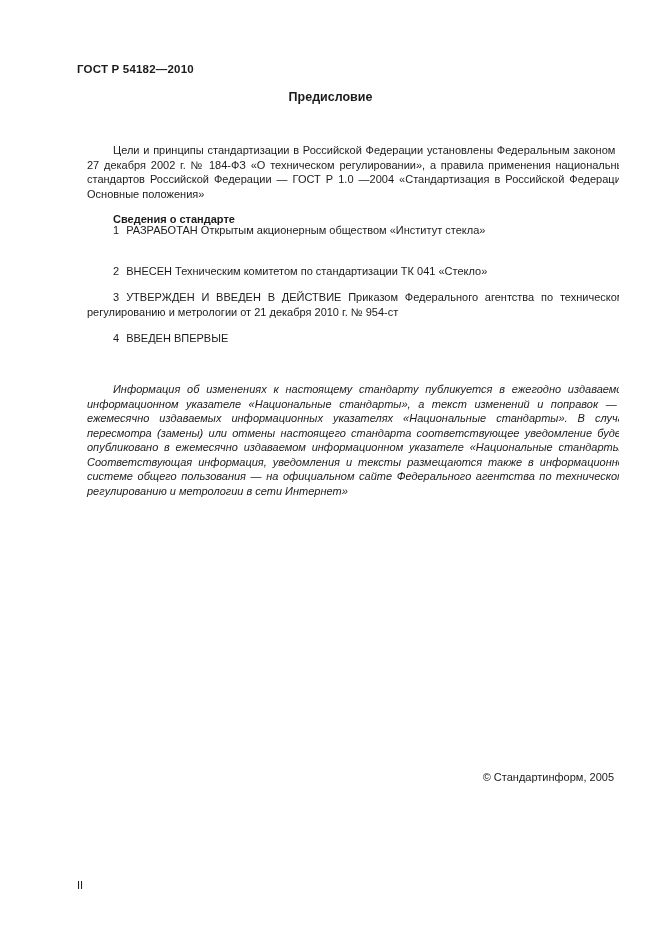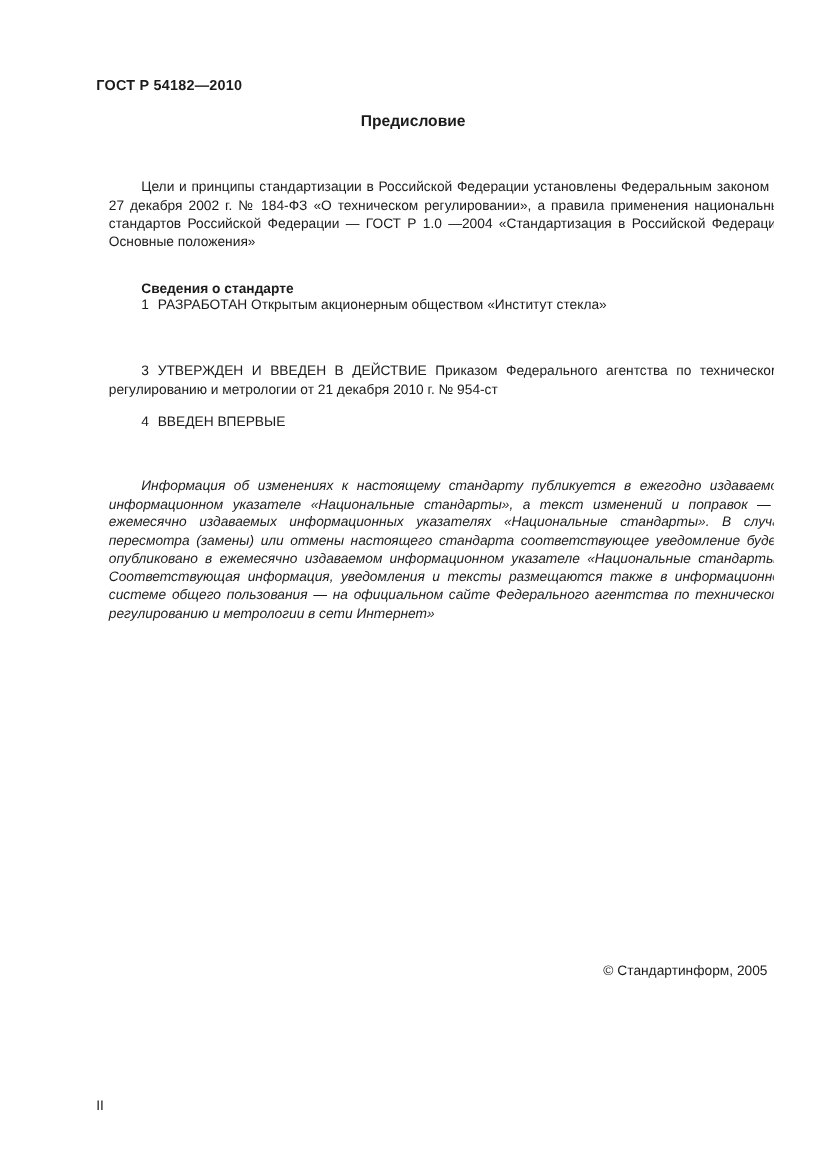--- a/index.html
+++ b/index.html
@@ -39,25 +39,25 @@
     left: 71px;
     width: 543px;
     margin: 16px;
     font-size: 11px;
     line-height: 14.5px;
     text-align: justify;
   }
   .indent { text-indent: 26px; }
   .intro { top: 127px; }
   .subhead {
-    top: 208px;
+    top: 196px;
     font-weight: bold;
     text-align: left;
   }
-  .item-1 { top: 221px; }
+  .item-1 { top: 207px; }
   .item-2 { top: 248px; }
   .item-3 { top: 274px; }
   .item-4 { top: 315px; }
   .item-num { margin-right: 7px; }
   .amendment {
     top: 366px;
     font-style: italic;
   }
   .copyright {
     position: absolute;
@@ -85,20 +85,21 @@
   <div class="doc-code">ГОСТ Р 54182—2010</div>
 
   <div class="title">Предисловие</div>
 
   <p class="body-text indent intro">Цели и принципы стандартизации в Российской Федерации установлены Федеральным законом от 27 декабря 2002 г. № 184-ФЗ «О техническом регулировании», а правила применения национальных стандартов Российской Федерации — ГОСТ Р 1.0 —2004 «Стандартизация в Российской Федерации. Основные положения»</p>
 
   <p class="body-text indent subhead">Сведения о стандарте</p>
 
   <p class="body-text indent item-1"><span class="item-num">1</span><span>РАЗРАБОТАН Открытым акционерным обществом «Институт стекла»</span></p>
 
+  <p class="body-text indent item-2"><span class="item-num">2</span><span>ВНЕСЕН Техническим комитетом по стандартизации ТК 041 «Стекло»</span></p>
 
   <p class="body-text indent item-3"><span class="item-num">3</span><span>УТВЕРЖДЕН И ВВЕДЕН В ДЕЙСТВИЕ Приказом Федерального агентства по техническому регулированию и метрологии от 21 декабря 2010 г. № 954-ст</span></p>
 
   <p class="body-text indent item-4"><span class="item-num">4</span><span>ВВЕДЕН ВПЕРВЫЕ</span></p>
 
   <p class="body-text indent amendment">Информация об изменениях к настоящему стандарту публикуется в ежегодно издаваемом информационном указателе «Национальные стандарты», а текст изменений и поправок — в ежемесячно издаваемых информационных указателях «Национальные стандарты». В случае пересмотра (замены) или отмены настоящего стандарта соответствующее уведомление будет опубликовано в ежемесячно издаваемом информационном указателе «Национальные стандарты». Соответствующая информация, уведомления и тексты размещаются также в информационной системе общего пользования — на официальном сайте Федерального агентства по техническому регулированию и метрологии в сети Интернет»</p>
 
   <p class="copyright">© Стандартинформ, 2005</p>
 
 

